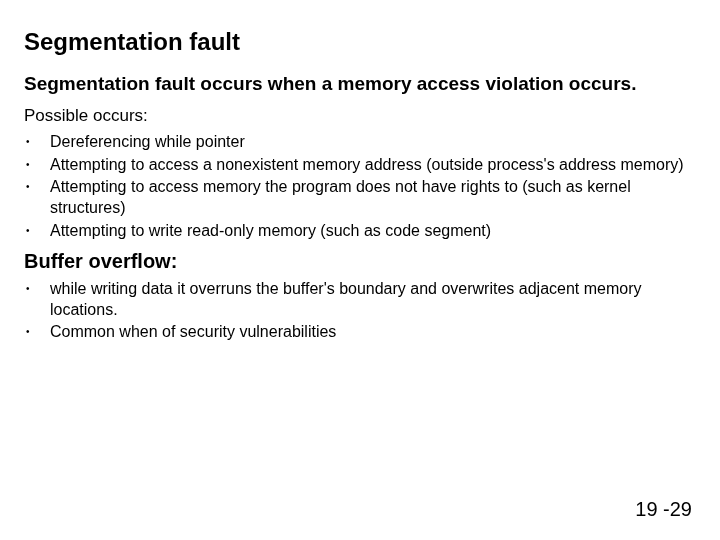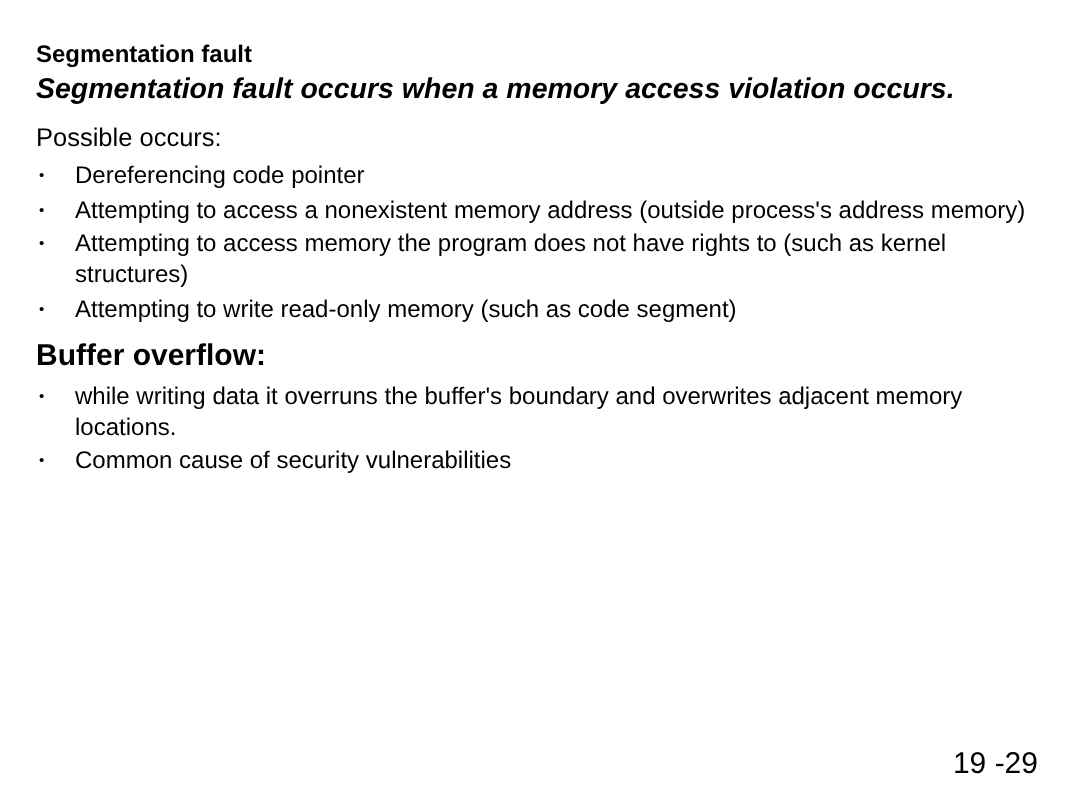--- a/index.html
+++ b/index.html
@@ -6,30 +6,29 @@
     body {
       width: 720px;
       height: 540px;
       background: #fff;
       font-family: Arial, Helvetica, sans-serif;
       color: #000;
       padding: 28px 24px 18px 24px;
       position: relative;
     }
     .h1 {
-      font-size: 16px;
+      font-size: 24px;
       font-weight: bold;
-      margin-bottom: 2px;
+      margin-bottom: 16px;
     }
     .subhead {
       font-size: 19px;
       font-weight: bold;
       margin-bottom: 10px;
       line-height: 1.25;
-      font-style: italic;
     }
     .label {
       font-size: 17px;
       margin-bottom: 6px;
     }
     ul.bullets {
       list-style: none;
       margin-bottom: 8px;
     }
     ul.bullets li {
@@ -62,26 +61,26 @@
 </head>
 <body>
 
 <div class="h1">Segmentation fault</div>
 
 <div class="subhead">Segmentation fault occurs when a memory access violation occurs.</div>
 
 <div class="label">Possible occurs:</div>
 
 <ul class="bullets">
-  <li>Dereferencing code pointer</li>
+  <li>Dereferencing while pointer</li>
   <li>Attempting to access a nonexistent memory address (outside process's address memory)</li>
   <li>Attempting to access memory the program does not have rights to (such as kernel structures)</li>
   <li>Attempting to write read-only memory (such as code segment)</li>
 </ul>
 
 <div class="h2">Buffer overflow:</div>
 
 <ul class="bullets">
   <li>while writing data it overruns the buffer's boundary and overwrites adjacent memory locations.</li>
-  <li>Common cause of security vulnerabilities</li>
+  <li>Common when of security vulnerabilities</li>
 </ul>
 
 <div class="pagenum">19 -29</div>
 
 </body></html>

